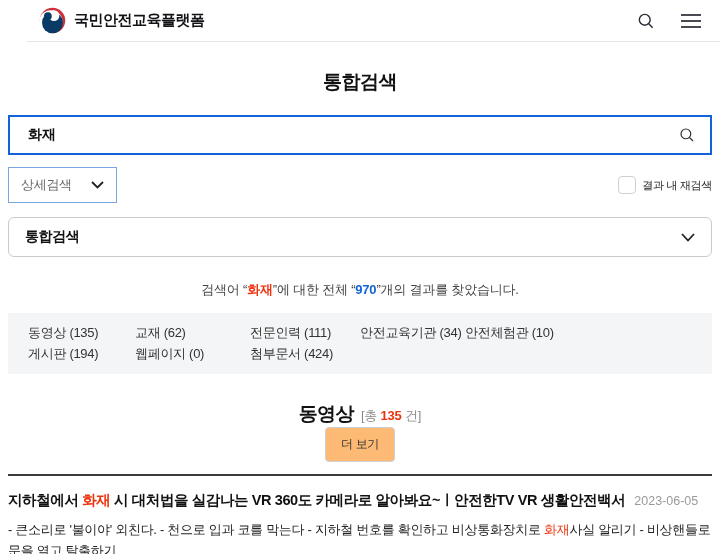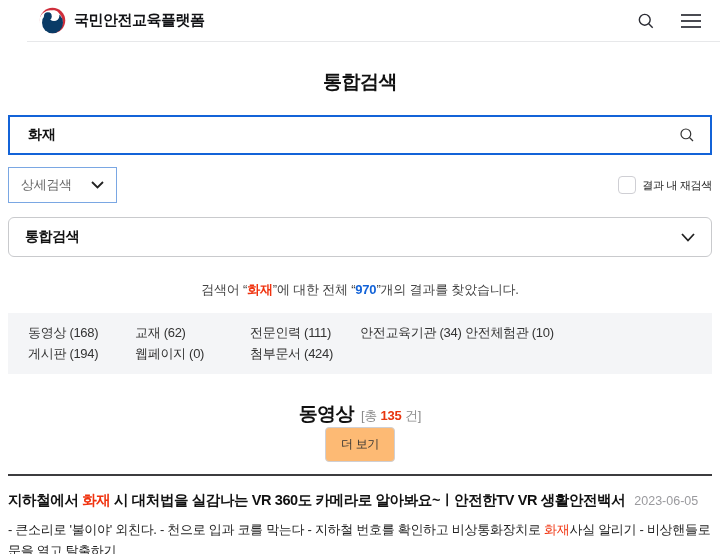--- a/index.html
+++ b/index.html
@@ -129,21 +129,21 @@
     </svg>
   </span>
 </div>
 
 <div class="summary">
   <span>검색어 “</span><span class="term">화재</span><span>”에 대한 전체 “</span><span class="count">970</span><span>”개의 결과를 찾았습니다.</span>
 </div>
 
 <div class="cat-box">
   <div class="cat-grid">
-    <span class="cat-item">동영상 (168)</span>
+    <span class="cat-item">동영상 (135)</span>
     <span class="cat-item">교재 (62)</span>
     <span class="cat-item">전문인력 (111)</span>
     <span class="cat-item">안전교육기관 (34)</span>
     <span class="cat-item">안전체험관 (10)</span>
     <span class="cat-item">게시판 (194)</span>
     <span class="cat-item">웹페이지 (0)</span>
     <span class="cat-item">첨부문서 (424)</span>
   </div>
 </div>
 

